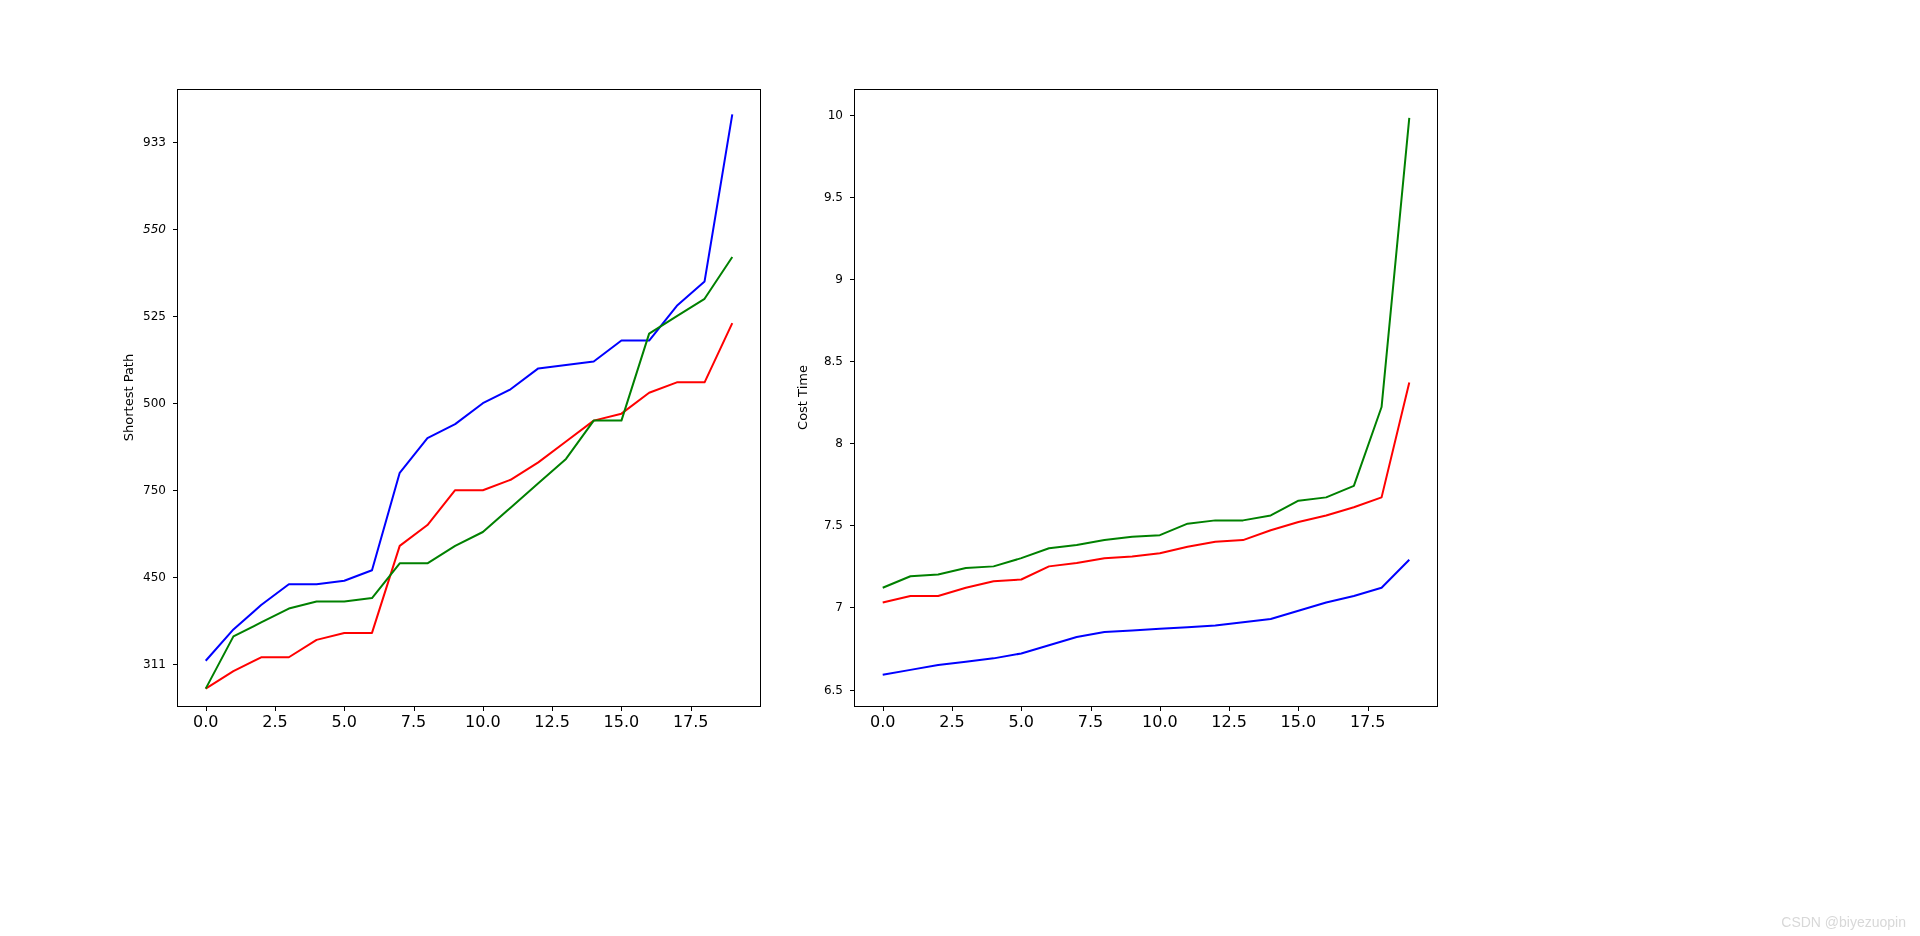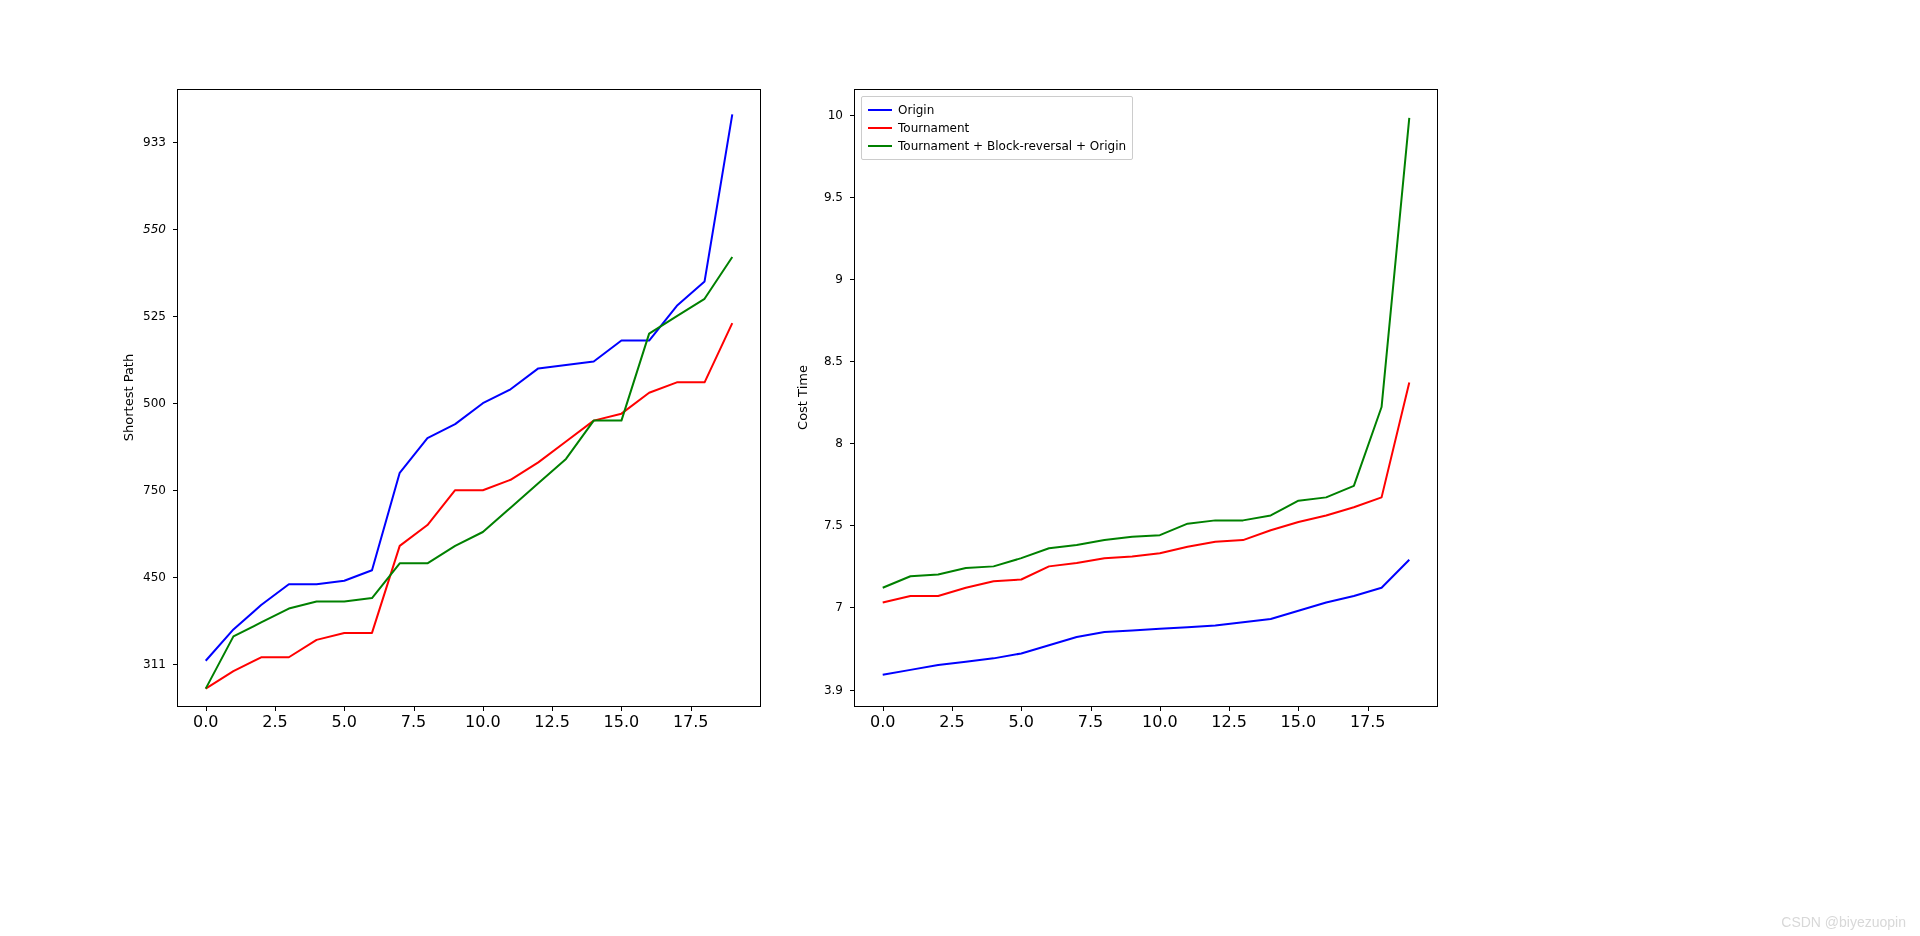--- a/index.html
+++ b/index.html
@@ -144,52 +144,38 @@
     </div>
   <div class="ylabel" style="left:58px; top:390px; width:140px;">Shortest Path</div>
 
   <div class="axes" id="ax-right" style="left:854px; top:89px; width:584px; height:618px;">
     <svg class="lines" id="svg-right">
         <path d="M27.71428571428571,584.7893333333334 L55.42857142857142,579.8613333333334 L83.14285714285714,574.9333333333334 L110.85714285714285,571.648 L138.57142857142856,568.3626666666667 L166.28571428571428,563.4346666666668 L194,555.2213333333334 L221.7142857142857,547.008 L249.42857142857142,542.0800000000002 L277.1428571428571,540.4373333333333 L304.8571428571429,538.7946666666667 L332.57142857142856,537.152 L360.2857142857143,535.5093333333334 L388,532.224 L415.7142857142857,528.9386666666668 L443.4285714285714,520.7253333333333 L471.14285714285717,512.5120000000001 L498.85714285714283,505.9413333333333 L526.5714285714286,497.72800000000007 L554.2857142857142,469.8026666666667" fill="none" stroke="#0000ff" stroke-width="2" stroke-linejoin="round"></path>
         <path d="M27.71428571428571,512.5120000000001 L55.42857142857142,505.9413333333333 L83.14285714285714,505.9413333333333 L110.85714285714285,497.72800000000007 L138.57142857142856,491.1573333333334 L166.28571428571428,489.5146666666667 L194,476.3733333333334 L221.7142857142857,473.08800000000014 L249.42857142857142,468.1600000000001 L277.1428571428571,466.51733333333345 L304.8571428571429,463.2320000000001 L332.57142857142856,456.66133333333335 L360.2857142857143,451.73333333333335 L388,450.0906666666667 L415.7142857142857,440.2346666666668 L443.4285714285714,432.0213333333335 L471.14285714285717,425.4506666666668 L498.85714285714283,417.23733333333337 L526.5714285714286,407.3813333333334 L554.2857142857142,292.39466666666686" fill="none" stroke="#ff0000" stroke-width="2" stroke-linejoin="round"></path>
         <path d="M27.71428571428571,497.72800000000007 L55.42857142857142,486.22933333333333 L83.14285714285714,484.5866666666667 L110.85714285714285,478.016 L138.57142857142856,476.3733333333334 L166.28571428571428,468.1600000000001 L194,458.304 L221.7142857142857,455.0186666666667 L249.42857142857142,450.0906666666667 L277.1428571428571,446.80533333333346 L304.8571428571429,445.16266666666667 L332.57142857142856,433.6640000000001 L360.2857142857143,430.37866666666673 L388,430.37866666666673 L415.7142857142857,425.4506666666668 L443.4285714285714,410.6666666666667 L471.14285714285717,407.3813333333334 L498.85714285714283,395.8826666666667 L526.5714285714286,317.0346666666666 L554.2857142857142,27.925333333333356" fill="none" stroke="#008000" stroke-width="2" stroke-linejoin="round"></path>
       </svg>
 
-    <div class="legend" id="legend" style="left:6px; top:6px;">
-        <div class="legend-row">
-          <div class="legend-swatch" style="background: rgb(0, 0, 255);"></div>
-          <span>Origin</span>
-        </div>
-        <div class="legend-row">
-          <div class="legend-swatch" style="background: rgb(255, 0, 0);"></div>
-          <span>Tournament</span>
-        </div>
-        <div class="legend-row">
-          <div class="legend-swatch" style="background: rgb(0, 128, 0);"></div>
-          <span>Tournament + Block-reversal + Origin</span>
-        </div>
-      </div>
   <div class="tick-mark-x" style="left: 27.7143px;"></div>
       <div class="tick-label-x" style="left: 27.7143px;">0.0</div>
       <div class="tick-mark-x" style="left: 97px;"></div>
       <div class="tick-label-x" style="left: 97px;">2.5</div>
       <div class="tick-mark-x" style="left: 166.286px;"></div>
       <div class="tick-label-x" style="left: 166.286px;">5.0</div>
       <div class="tick-mark-x" style="left: 235.571px;"></div>
       <div class="tick-label-x" style="left: 235.571px;">7.5</div>
       <div class="tick-mark-x" style="left: 304.857px;"></div>
       <div class="tick-label-x" style="left: 304.857px;">10.0</div>
       <div class="tick-mark-x" style="left: 374.143px;"></div>
       <div class="tick-label-x" style="left: 374.143px;">12.5</div>
       <div class="tick-mark-x" style="left: 443.429px;"></div>
       <div class="tick-label-x" style="left: 443.429px;">15.0</div>
       <div class="tick-mark-x" style="left: 512.714px;"></div>
       <div class="tick-label-x" style="left: 512.714px;">17.5</div>
       <div class="tick-mark-y" style="top: 599.573px;"></div>
-      <div class="tick-label-y" style="top: 599.573px;">3.9</div>
+      <div class="tick-label-y" style="top: 599.573px;">6.5</div>
       <div class="tick-mark-y" style="top: 517.44px;"></div>
       <div class="tick-label-y" style="top: 517.44px;">7</div>
       <div class="tick-mark-y" style="top: 435.307px;"></div>
       <div class="tick-label-y" style="top: 435.307px;">7.5</div>
       <div class="tick-mark-y" style="top: 353.173px;"></div>
       <div class="tick-label-y" style="top: 353.173px;">8</div>
       <div class="tick-mark-y" style="top: 271.04px;"></div>
       <div class="tick-label-y" style="top: 271.04px;">8.5</div>
       <div class="tick-mark-y" style="top: 188.907px;"></div>
       <div class="tick-label-y" style="top: 188.907px;">9</div>

